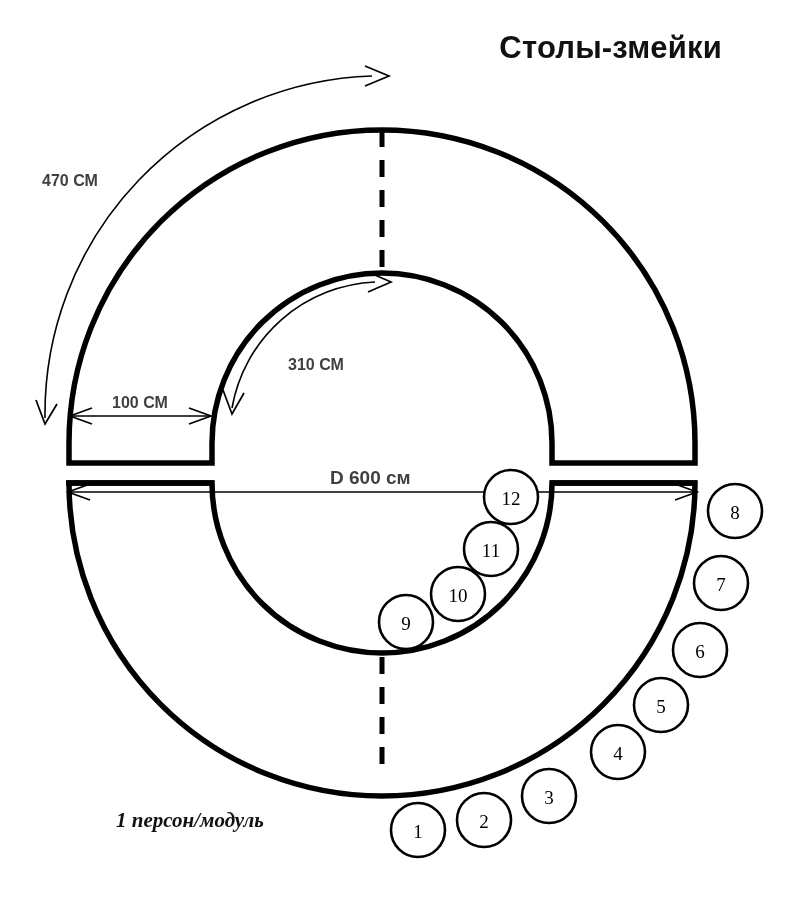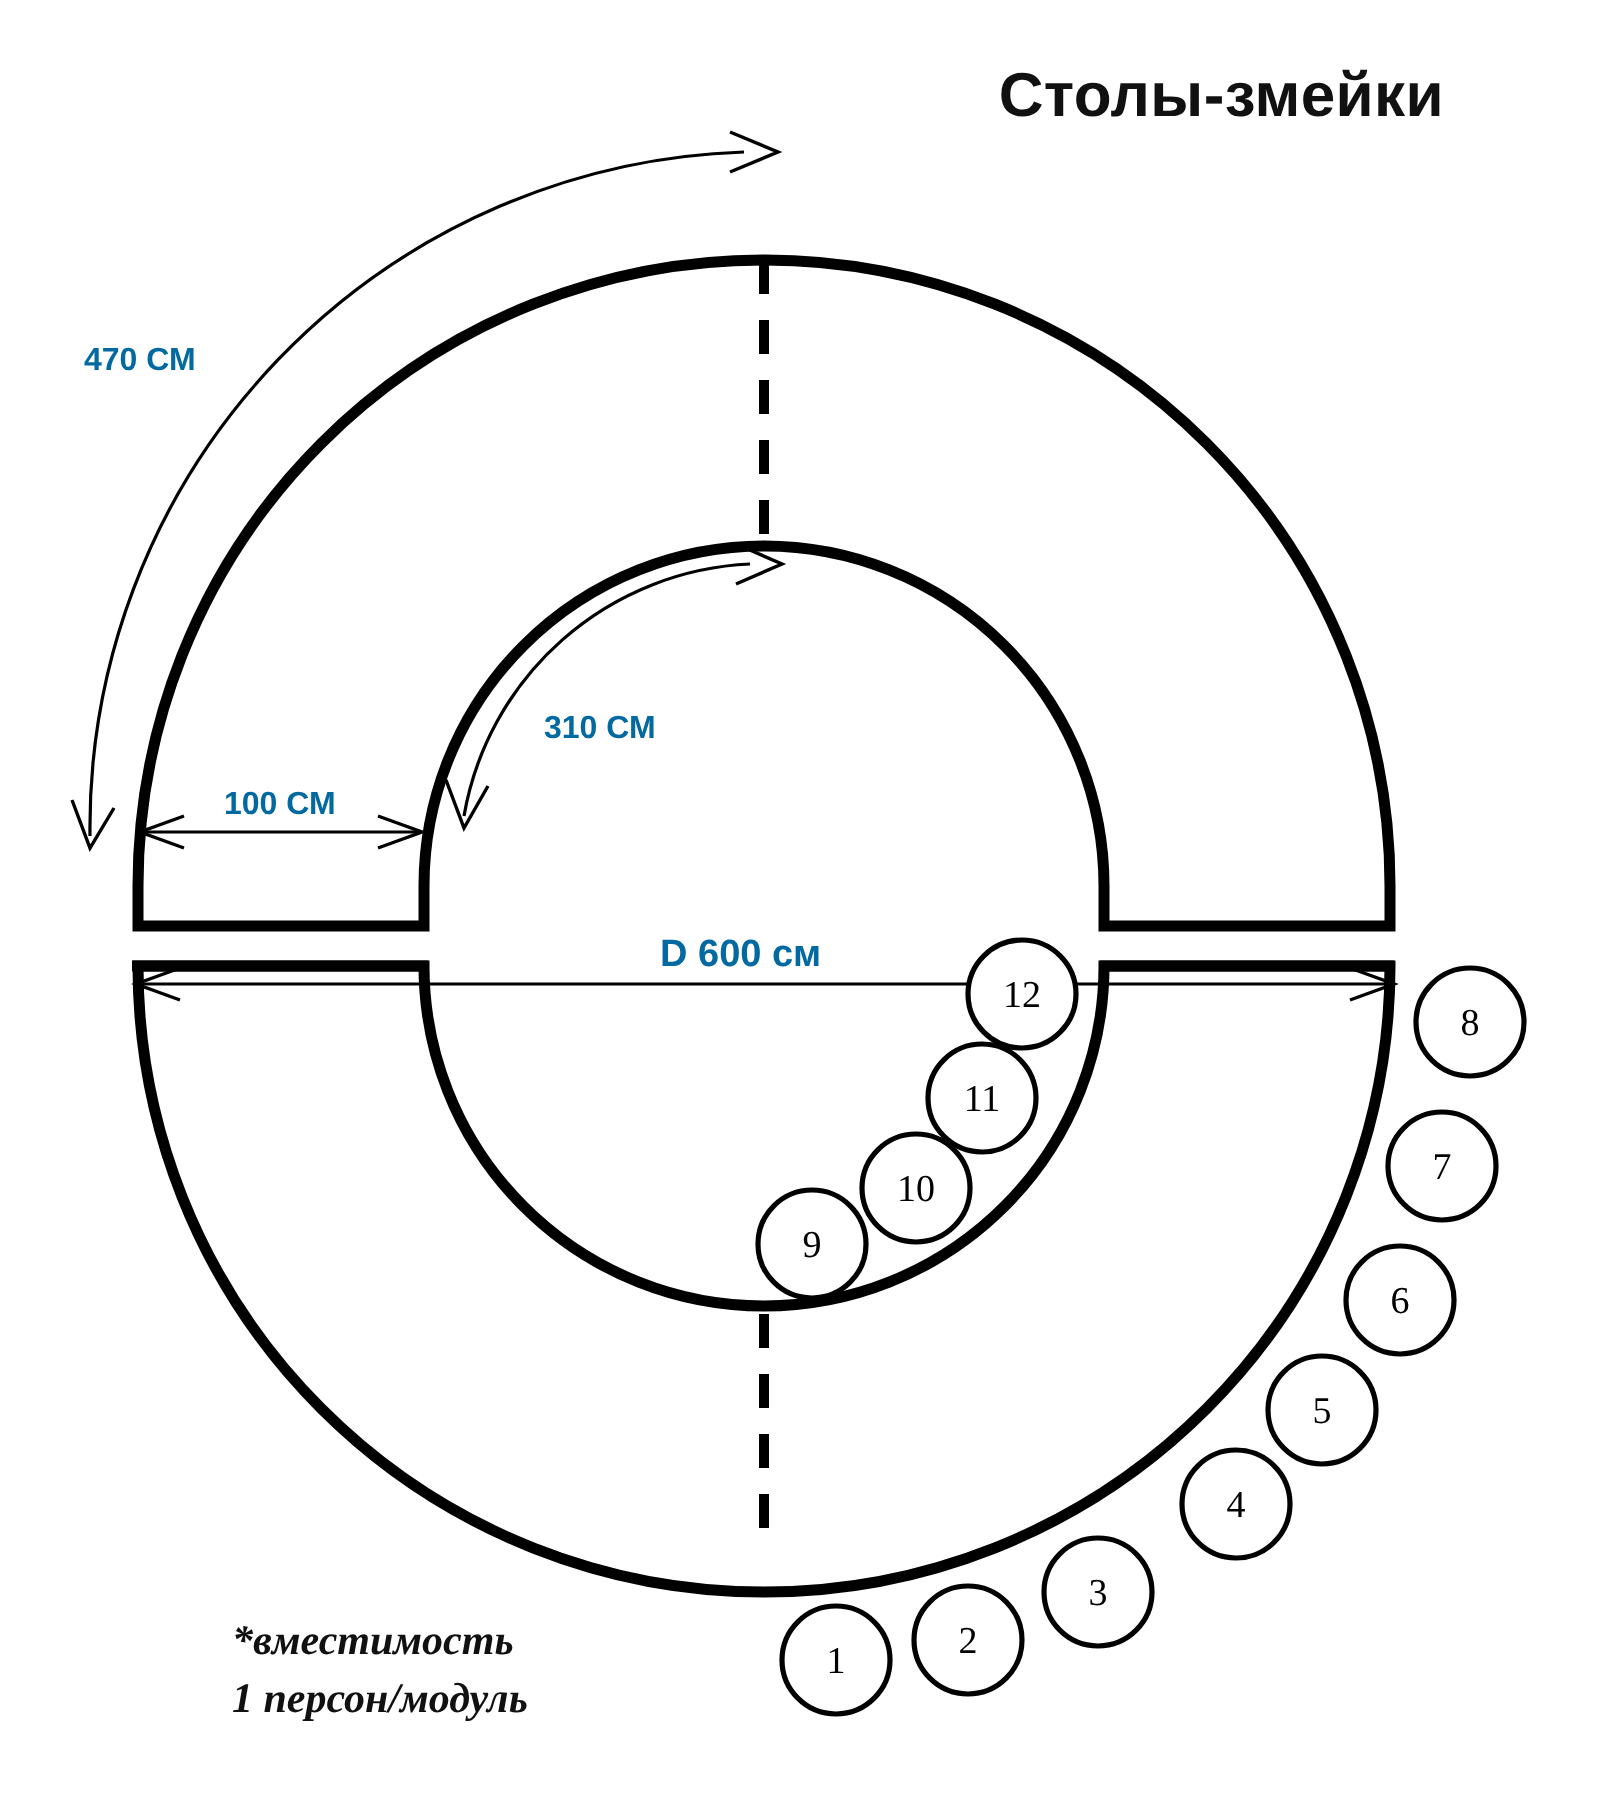--- a/index.html
+++ b/index.html
@@ -29,25 +29,25 @@
     letter-spacing:0.2px;
     color:#111111;
     white-space:nowrap;
   }
 
   .dim-label{
     position:absolute;
     font-family:"Liberation Sans", sans-serif;
     font-weight:bold;
     font-size:16px;
-    color:#0369a1;
+    color:#404040;
     white-space:nowrap;
   }
   #dim-470{ left:42px;  top:172px; }
-  #dim-310{ left:272px; top:356px; }
+  #dim-310{ left:288px; top:356px; }
   #dim-100{ left:112px; top:394px; }
   #dim-600{ left:330px; top:467px; font-size:19px; }
 
   .caption{
     position:absolute;
     left:116px;
     top:806px;
     font-family:"Liberation Serif", serif;
     font-weight:bold;
     font-style:italic;
@@ -178,17 +178,16 @@
   <div class="title-block">
     <div class="title-line">Столы-змейки</div>
   </div>
 
   <div class="dim-label" id="dim-470">470 СМ</div>
   <div class="dim-label" id="dim-310">310 СМ</div>
   <div class="dim-label" id="dim-100">100 СМ</div>
   <div class="dim-label" id="dim-600">D 600 см</div>
 
   <div class="caption">
-    <div>*вместимость</div>
     <div>1 персон/модуль</div>
   </div>
 
 </div>
 
 </body></html>

